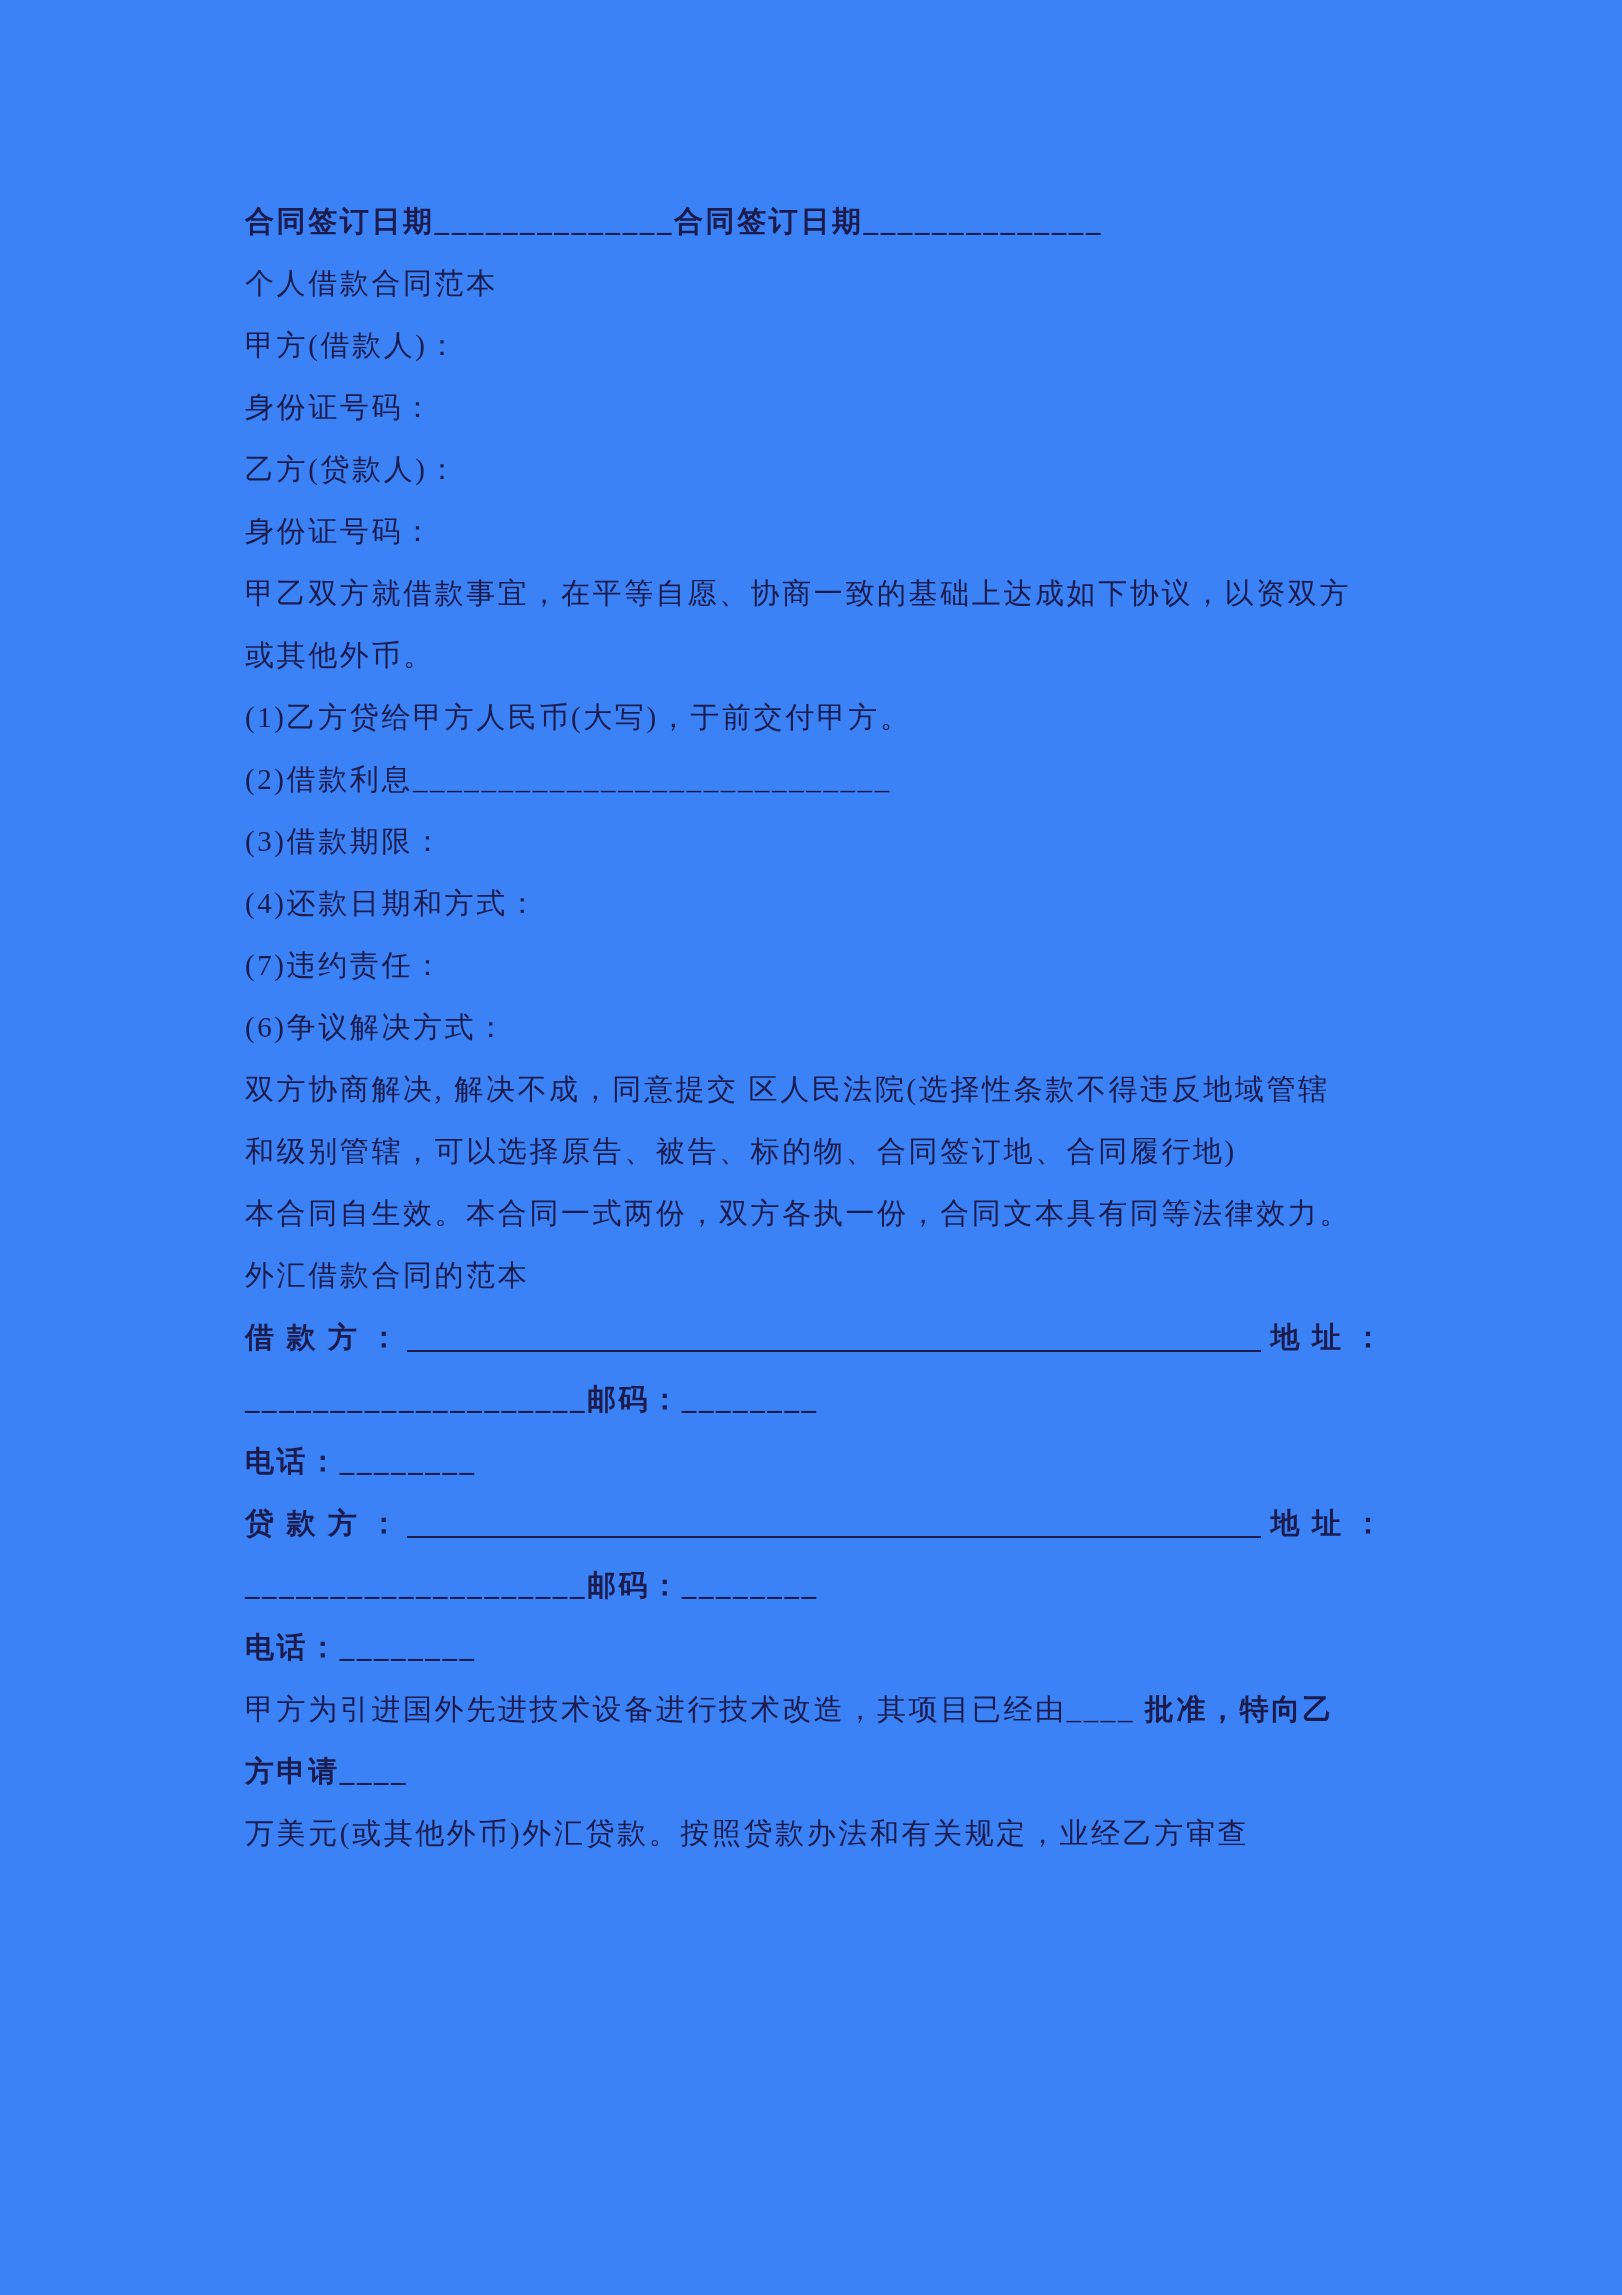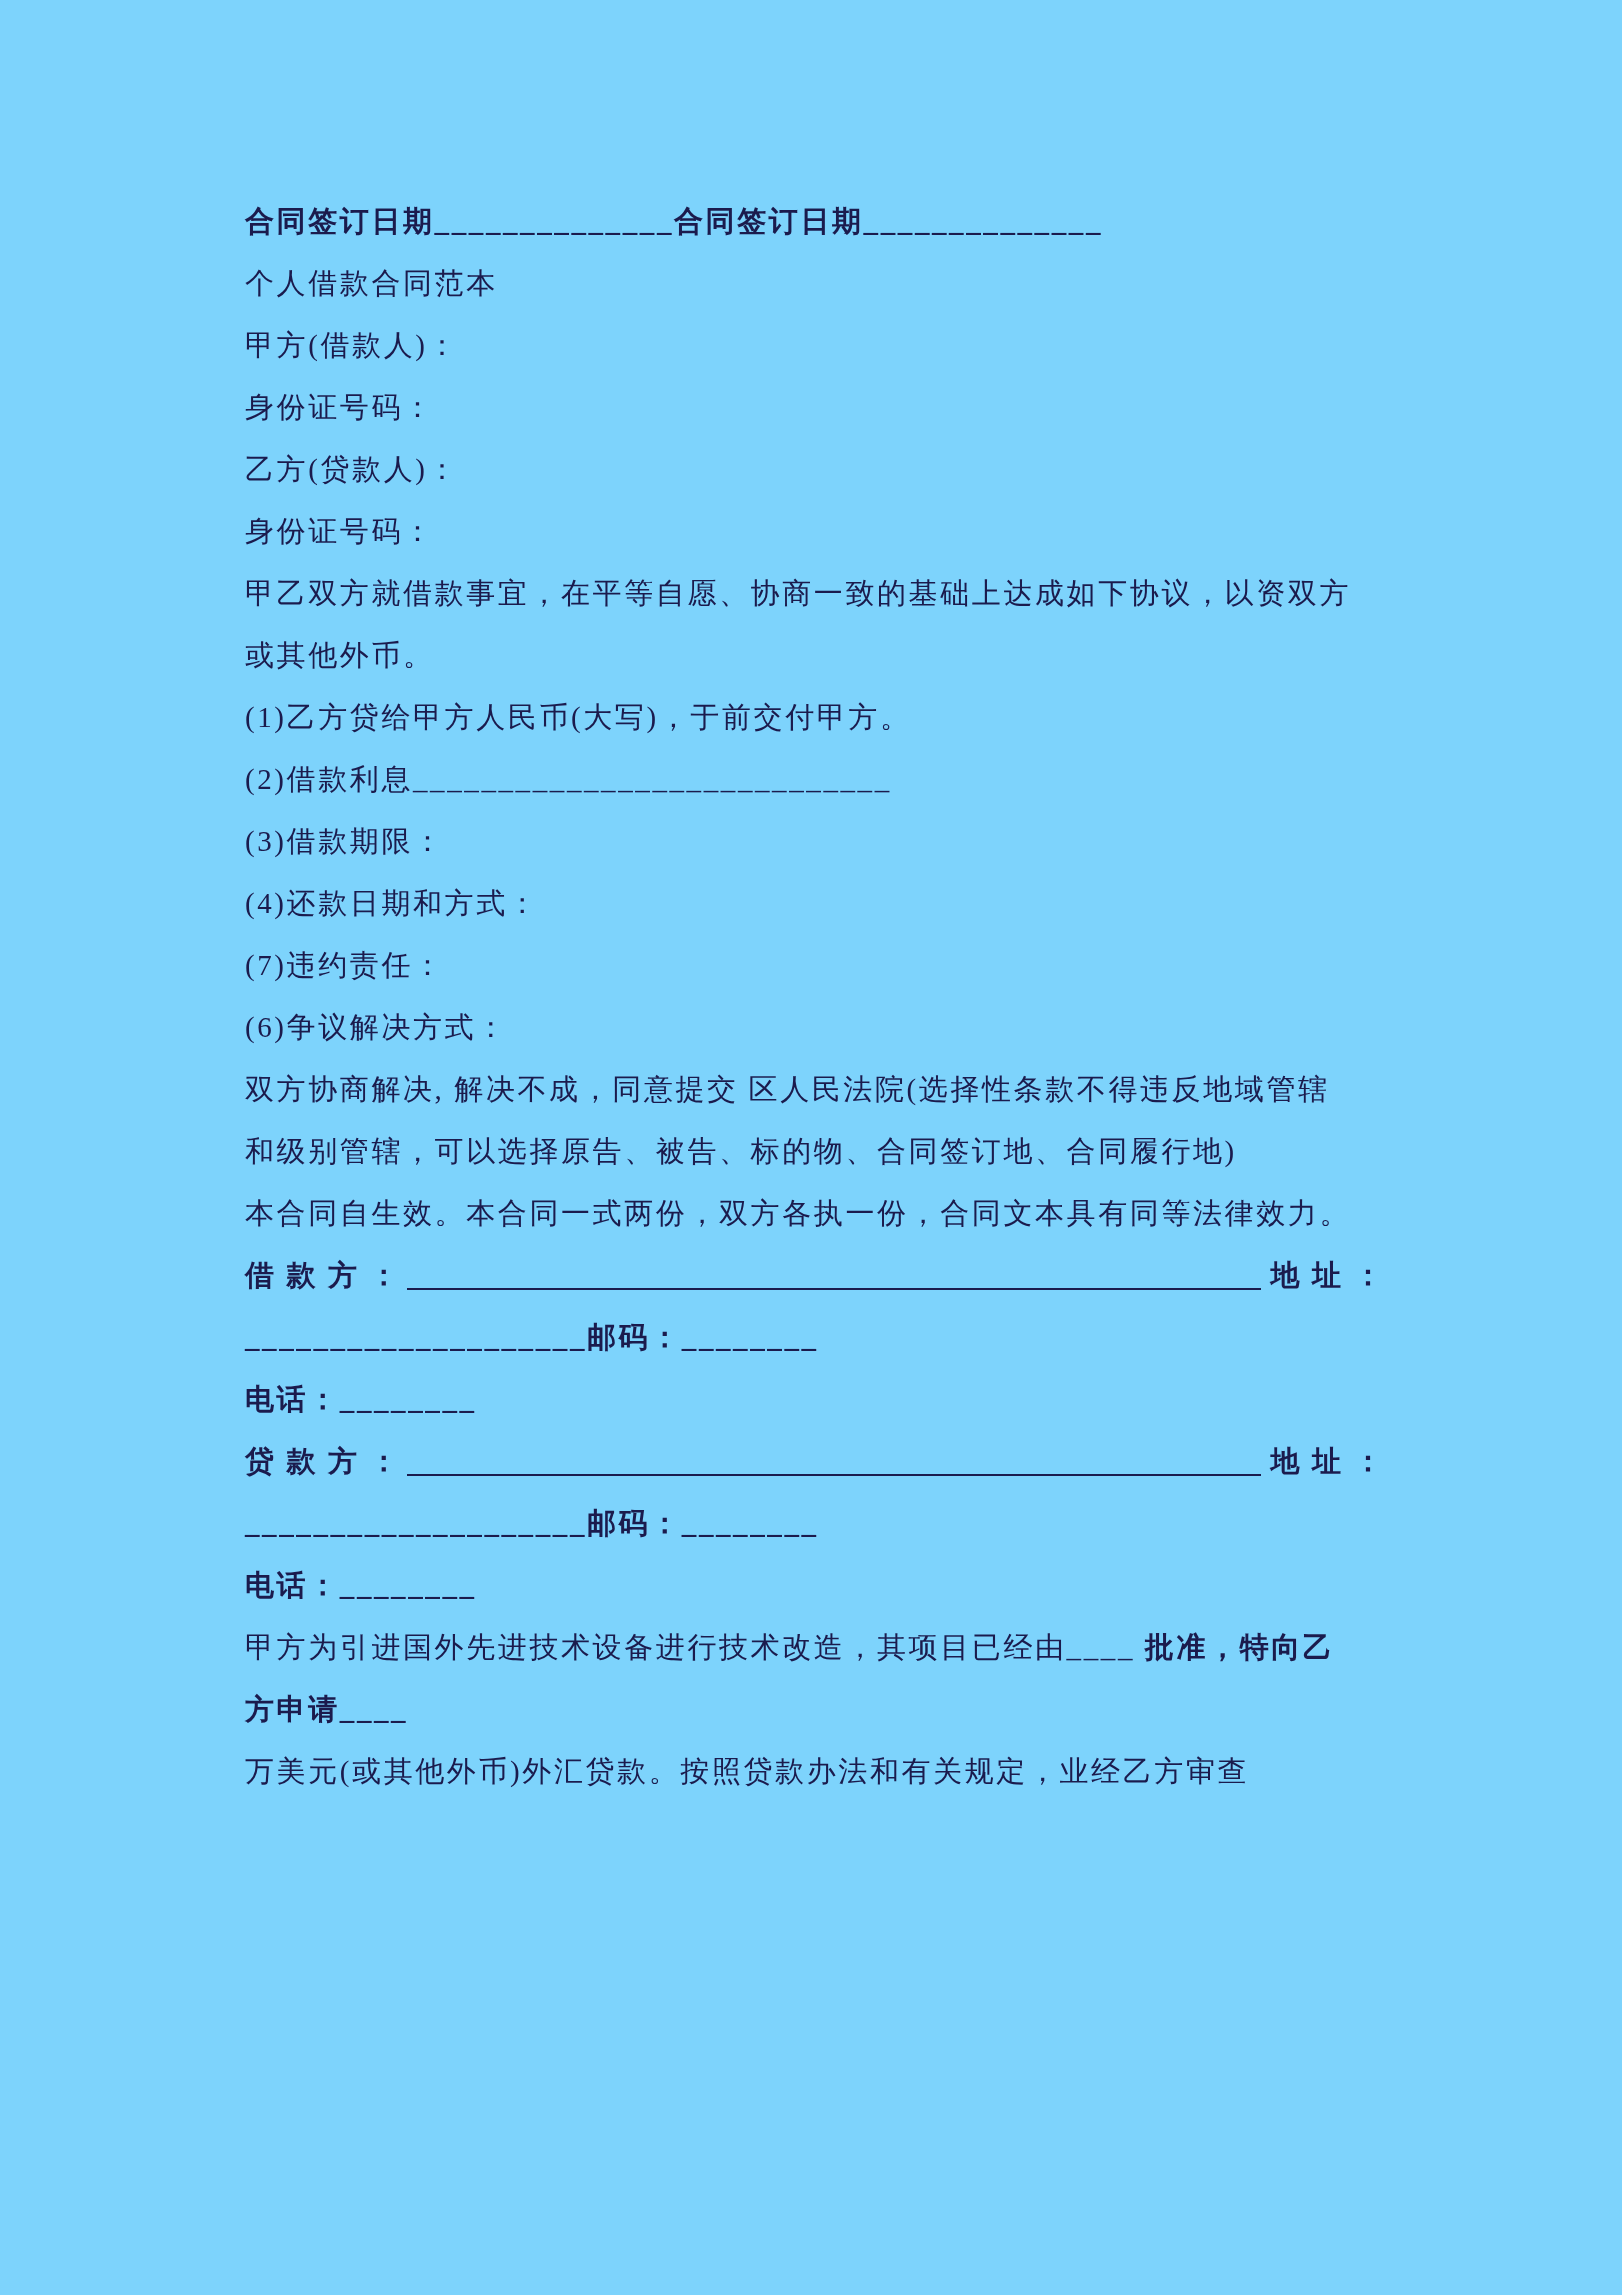--- a/index.html
+++ b/index.html
@@ -13,21 +13,21 @@
     position: relative;
     overflow: hidden;
     font-family: "Liberation Serif", "DejaVu Serif", serif;
   }
   .doc-page {
     position: absolute;
     left: 0;
     top: 0;
     width: 1623px;
     height: 2295px;
-    background: #7dd3fc;
+    background: #3b82f6;
   }
   .doc-body {
     position: absolute;
     left: 245px;
     top: 190px;
     width: 1140px;
     font-size: 29px;
     letter-spacing: 2.6px;
     color: #1b1b4d;
   }
@@ -68,20 +68,21 @@
       <div class="doc-line"><span class="seg">或其他外币。</span></div>
       <div class="doc-line"><span class="seg">(1)乙方贷给甲方人民币(大写)，于前交付甲方。</span></div>
       <div class="doc-line"><span class="seg">(2)借款利息____________________________</span></div>
       <div class="doc-line"><span class="seg">(3)借款期限：</span></div>
       <div class="doc-line"><span class="seg">(4)还款日期和方式：</span></div>
       <div class="doc-line"><span class="seg">(7)违约责任：</span></div>
       <div class="doc-line"><span class="seg">(6)争议解决方式：</span></div>
       <div class="doc-line"><span class="seg">双方协商解决, 解决不成，同意提交 区人民法院(选择性条款不得违反地域管辖</span></div>
       <div class="doc-line"><span class="seg">和级别管辖，可以选择原告、被告、标的物、合同签订地、合同履行地)</span></div>
       <div class="doc-line"><span class="seg">本合同自生效。本合同一式两份，双方各执一份，合同文本具有同等法律效力。</span></div>
+      <div class="doc-line"><span class="seg">外汇借款合同的范本</span></div>
       <div class="doc-line"><span class="seg bold">借 款 方 ：</span><span class="fill-underline"></span><span class="seg bold">地 址 ：</span></div>
       <div class="doc-line"><span class="seg bold">____________________邮码：________</span></div>
       <div class="doc-line"><span class="seg bold">电话：________</span></div>
       <div class="doc-line"><span class="seg bold">贷 款 方 ：</span><span class="fill-underline"></span><span class="seg bold">地 址 ：</span></div>
       <div class="doc-line"><span class="seg bold">____________________邮码：________</span></div>
       <div class="doc-line"><span class="seg bold">电话：________</span></div>
       <div class="doc-line"><span class="seg">甲方为引进国外先进技术设备进行技术改造，其项目已经由____</span><span class="seg bold"> 批准，特向乙</span></div>
       <div class="doc-line"><span class="seg bold">方申请____</span></div>
       <div class="doc-line"><span class="seg">万美元(或其他外币)外汇贷款。按照贷款办法和有关规定，业经乙方审查</span></div>
     </div>

